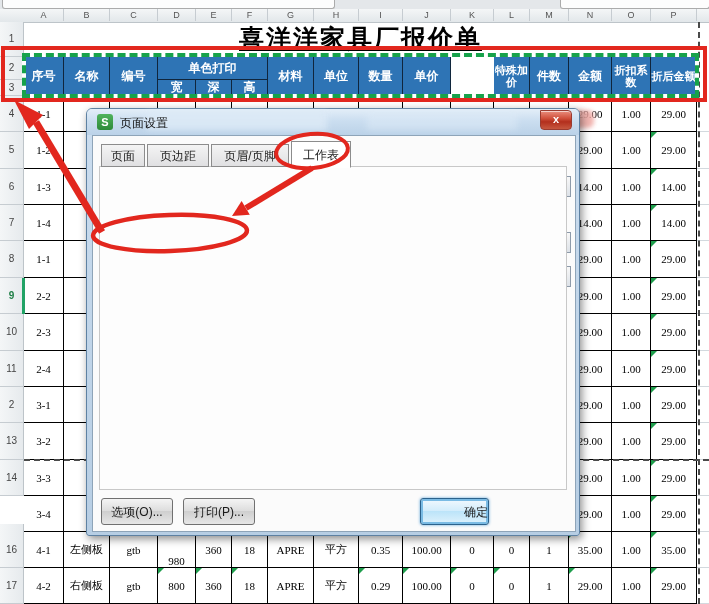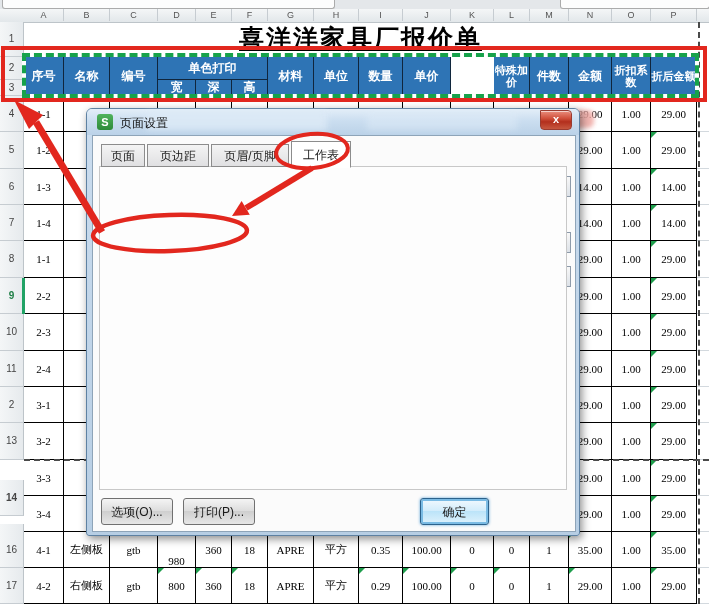--- a/index.html
+++ b/index.html
@@ -80,21 +80,21 @@
   .radio{width:13px;height:13px;background:#fff;border:1px solid #8E8E8E;border-radius:50%;box-sizing:border-box;}
   .radio.sel:after{content:"";position:absolute;left:2px;top:2px;width:7px;height:7px;border-radius:50%;
           background:radial-gradient(circle at 35% 35%,#7FBCE8,#2E6FA3);}
   .combo{height:22px;border:1px solid #707070;box-sizing:border-box;
          background:linear-gradient(#FFFFFF,#E8E8E8);font-size:12px;line-height:20px;padding-left:5px;}
   .combo .arr{position:absolute;right:4px;top:3px;font-size:10px;color:#333;}
   .btn{border:1px solid #707070;border-radius:3px;box-sizing:border-box;
        background:linear-gradient(#F4F4F4,#DCDCDC 49%,#CFCFCF 50%,#E6E6E6);
        font-size:12px;text-align:center;}
   .btn.default{border:1px solid #2C628B;box-shadow:0 0 0 2px #7ABBE4 inset, 0 0 3px #5EA4D8;
-       background:linear-gradient(#F2F9FE,#D1ECFB 49%,#BCE4F9 50%,#DFF2FC);}
+       background:linear-gradient(#F2F9FE,#D1ECFB 49%,#BCE4F9 50%,#DFF2FC);text-align:right;}
   .sheet-cell-text{white-space:nowrap;}
 </style>
 </head>
 <body>
 
 <div class="abs top-strip">
   <div class="abs chrome-box" style="left:2px;width:331px;"></div>
   <div class="abs chrome-box" style="left:560px;width:148px;"></div>
 </div>
 
@@ -713,16 +713,16 @@
 <div class="abs rowhdr-cell" style="top: 132px; height: 36px; line-height: 36px; z-index: 4;">5</div>
 <div class="abs rowhdr-cell" style="top: 169px; height: 35px; line-height: 35px; z-index: 4;">6</div>
 <div class="abs rowhdr-cell" style="top: 205px; height: 35px; line-height: 35px; z-index: 4;">7</div>
 <div class="abs rowhdr-cell" style="top: 241px; height: 36px; line-height: 36px; z-index: 4;">8</div>
 <div class="abs rowhdr-cell rowhdr-active" style="top: 278px; height: 35px; line-height: 35px; z-index: 4;">9</div>
 <div class="abs active-row-bar" style="left: 22px; top: 278px; width: 3px; height: 36px; z-index: 5;"></div>
 <div class="abs rowhdr-cell" style="top: 314px; height: 36px; line-height: 36px; z-index: 4;">10</div>
 <div class="abs rowhdr-cell" style="top: 351px; height: 35px; line-height: 35px; z-index: 4;">11</div>
 <div class="abs rowhdr-cell" style="top: 387px; height: 35px; line-height: 35px; z-index: 4;">2</div>
 <div class="abs rowhdr-cell" style="top: 423px; height: 36px; line-height: 36px; z-index: 4;">13</div>
-<div class="abs rowhdr-cell" style="top: 480px; height: 35px; line-height: 35px; z-index: 4; font-weight: bold;">14</div>
+<div class="abs rowhdr-cell" style="top: 460px; height: 35px; line-height: 35px; z-index: 4;">14</div>
 <div class="abs rowhdr-cell" style="top: 524px; height: 35px; line-height: 35px; z-index: 4;">15</div>
 <div class="abs rowhdr-cell" style="top: 532px; height: 35px; line-height: 35px; z-index: 4;">16</div>
 <div class="abs rowhdr-cell" style="top: 568px; height: 35px; line-height: 35px; z-index: 4;">17</div>
 
 </body></html>

